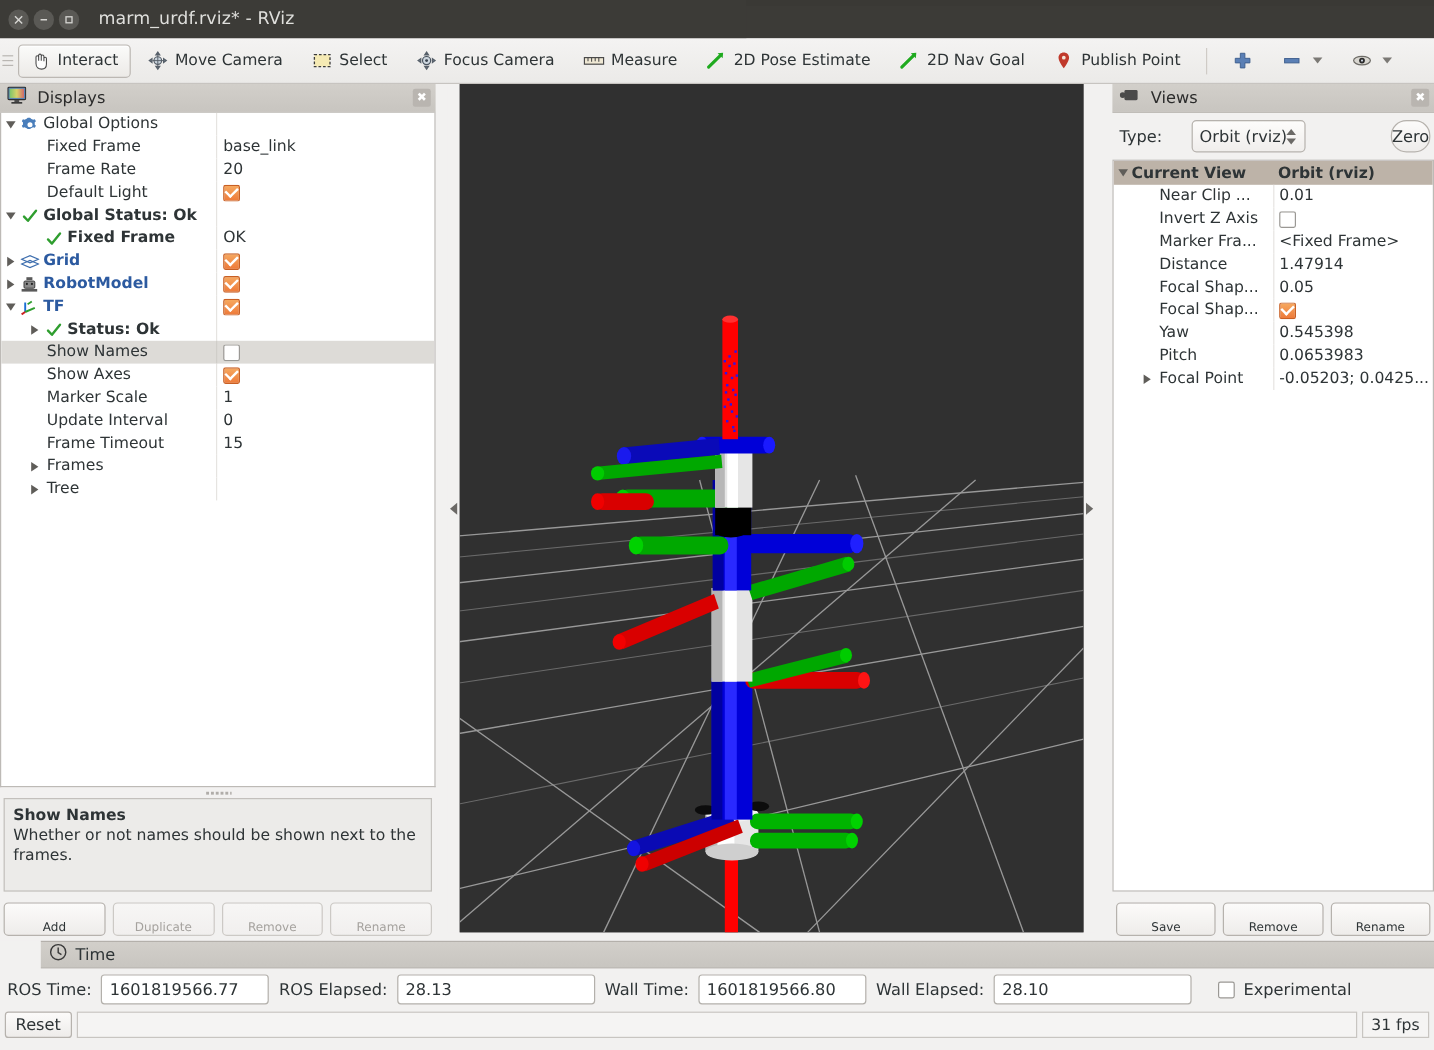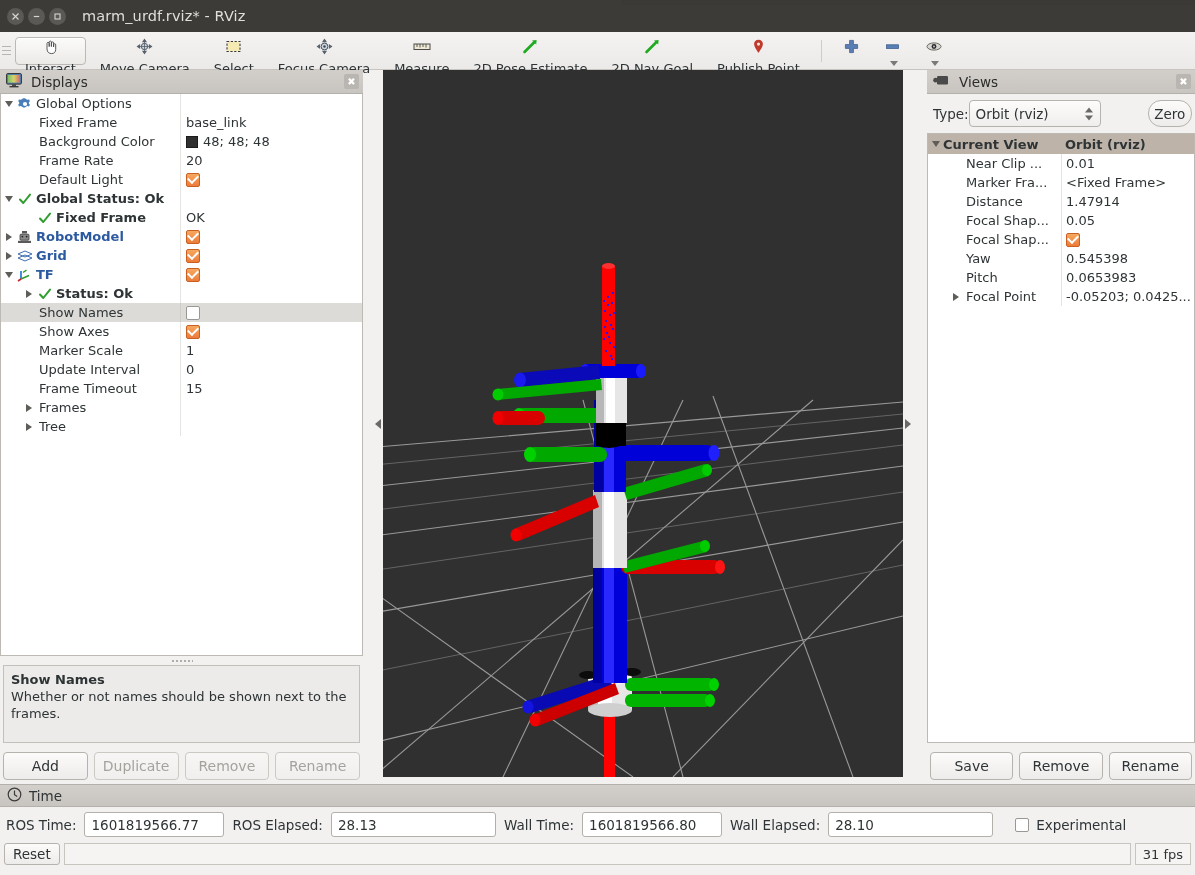--- a/index.html
+++ b/index.html
@@ -62,21 +62,20 @@
     width: 9px; height: 22px; margin-left: 2px; margin-right: 2px;
     display: flex; flex-direction: column; justify-content: center; gap: 3px;
   }
   .tb-grip i { display: block; height: 1px; background: #b9b6b2; }
   .tbtn {
     display: flex; align-items: center; gap: 6px;
     height: 28px; padding: 0 9px; margin: 0 2px;
     border: 1px solid transparent; border-radius: 4px;
     font-size: 13px; color: #2e3436; white-space: nowrap;
     background: transparent;
-    flex-direction: column;
   }
   .tbtn.active {
     background: linear-gradient(to bottom,#fbfbfa,#eceae7);
     border: 1px solid #bcb8b3;
     box-shadow: inset 0 1px 0 #fff;
   }
   .tb-sep {
     width: 1px; height: 22px; background: #cfcbc6; margin: 0 9px;
   }
   .tb-icon { width: 17px; height: 17px; display:block; }
@@ -183,22 +182,22 @@
     font-size: 13px; line-height: 17px;
   }
   .helpbox b { font-weight: bold; }
   .btnrow {
     display: flex; gap: 6px; padding: 9px 3px 0 3px;
   }
   .gbtn {
     flex: 1; height: 28px;
     border: 1px solid #b6b2ad; border-radius: 4px;
     background: linear-gradient(to bottom,#fcfbfa,#eeecea);
-    font-size: 14px; color: #2e3436;
-    display:flex;align-items:center;justify-content:center;
+    font-size: 10px; color: #2e3436;
+    display:flex;align-items:flex-end;justify-content:center;
   }
   .gbtn.disabled { color: #a5a29e; border-color:#ccc9c5;
     background: linear-gradient(to bottom,#f7f6f5,#f1efee); }
 
   
   #view3d {
     position: absolute; left: 383px; top: 70px; width: 520px; height: 707px;
     background: #303030;
     overflow: hidden;
   }
@@ -213,21 +212,21 @@
   .ca-l { width:0;height:0;border-top:5px solid transparent;border-bottom:5px solid transparent;border-right:6px solid #6b6966; }
   .ca-r { width:0;height:0;border-top:5px solid transparent;border-bottom:5px solid transparent;border-left:6px solid #6b6966; }
 
   
   #views {
     position: absolute; left: 927px; top: 70px; width: 268px; height: 710px;
     background: #f2f1f0;
     display:flex;flex-direction:column;
   }
   .type-row {
-    display:flex; align-items:center; gap:0; padding: 6px 3px 6px 6px;
+    display:flex; align-items:center; gap:24px; padding: 6px 3px 6px 6px;
   }
   .type-row .lbl { font-size: 13.5px; }
   .combo {
     width: 132px; height: 27px;
     border:1px solid #b6b2ad; border-radius:4px;
     background: linear-gradient(to bottom,#fdfcfb,#f0eeec);
     display:flex;align-items:center; padding: 0 6px;
     font-size: 13.5px; position: relative;
   }
   .combo .spin {
@@ -265,20 +264,21 @@
   
   #timepanel {
     position: absolute; left: 0; top: 784px; width: 1195px; height: 91px;
     background: #f2f1f0;
   }
   .time-title {
     height: 23px; display:flex; align-items:center; padding-left: 7px;
     background: linear-gradient(to bottom,#d2cfca,#c8c5c0);
     border-bottom: 1px solid #b4b0ab; border-top: 1px solid #b4b0ab;
     font-size: 13.5px;
+    margin-left: 34px;
   }
   .time-title .tt-label { margin-left: 7px; }
   .time-fields {
     display:flex; align-items:center; height: 35px; padding: 0 6px; gap: 8px;
   }
   .tf-label { font-size: 13.5px; white-space: nowrap; }
   .tf-input {
     height: 25px; border:1px solid #b3b0ab; border-radius:3px;
     background:#ffffff; display:flex;align-items:center; padding: 0 6px;
     font-size: 13.5px; color:#2e3436;
@@ -509,31 +509,20 @@
             <span class="tlabel">Fixed Frame</span>
           </div>
           <div class="col2">
             <span class="cellval">base_link</span>
           </div>
         </div>
         <div class="trow">
           <div class="col1">
             <span style="display: inline-block; width: 20px;"></span>
             <span class="twist"></span>
-            <span class="tlabel">Background Color</span>
-          </div>
-          <div class="col2">
-            <span class="swatch" style="background: rgb(48, 48, 48);"></span>
-            <span class="cellval">48; 48; 48</span>
-          </div>
-        </div>
-        <div class="trow">
-          <div class="col1">
-            <span style="display: inline-block; width: 20px;"></span>
-            <span class="twist"></span>
             <span class="tlabel">Frame Rate</span>
           </div>
           <div class="col2">
             <span class="cellval">20</span>
           </div>
         </div>
         <div class="trow">
           <div class="col1">
             <span style="display: inline-block; width: 20px;"></span>
             <span class="twist"></span>
@@ -563,56 +552,56 @@
             <span class="twist"></span>
             <span class="ticon">
               <svg width="14" height="14" viewBox="0 0 14 14">
                 <path d="M2 7.5 L5.3 11 L12 2.6" stroke="#2f9e2f" stroke-width="2" fill="none" stroke-linecap="round" stroke-linejoin="round"></path>
               </svg>
             </span>
             <span class="tlabel bold">Fixed Frame</span>
           </div>
           <div class="col2">
             <span class="cellval">OK</span>
+          </div>
+        </div>
+        <div class="trow">
+          <div class="col1">
+            <span class="twist">
+              <span class="tri-right"></span>
+            </span>
+            <span class="ticon">
+              <svg width="16" height="14" viewBox="0 0 16 14">
+                <g stroke="#3f6fae" stroke-width="1" fill="none">
+                  <path d="M1 5 L8 2 L15 5 L8 8 Z"></path>
+                  <path d="M1 9 L8 6 L15 9 L8 12 Z"></path>
+                </g>
+              </svg>
+            </span>
+            <span class="tlabel blue">Grid</span>
+          </div>
+          <div class="col2">
+            <span class="chk on"></span>
           </div>
         </div>
         <div class="trow">
           <div class="col1">
             <span class="twist">
               <span class="tri-right"></span>
             </span>
             <span class="ticon">
               <svg width="15" height="14" viewBox="0 0 15 14">
                 <rect x="5" y="1" width="5" height="2.5" fill="#5a5a5a"></rect>
                 <rect x="3" y="4.2" width="9" height="6" rx="1" fill="#8a8a8a" stroke="#3a3a3a" stroke-width="0.8"></rect>
                 <rect x="1" y="10.8" width="13" height="2.2" fill="#5a5a5a"></rect>
                 <circle cx="5.4" cy="6.6" r="0.9" fill="#222"></circle>
                 <circle cx="9.6" cy="6.6" r="0.9" fill="#222"></circle>
               </svg>
             </span>
             <span class="tlabel blue">RobotModel</span>
-          </div>
-          <div class="col2">
-            <span class="chk on"></span>
-          </div>
-        </div>
-        <div class="trow">
-          <div class="col1">
-            <span class="twist">
-              <span class="tri-right"></span>
-            </span>
-            <span class="ticon">
-              <svg width="16" height="14" viewBox="0 0 16 14">
-                <g stroke="#3f6fae" stroke-width="1" fill="none">
-                  <path d="M1 5 L8 2 L15 5 L8 8 Z"></path>
-                  <path d="M1 9 L8 6 L15 9 L8 12 Z"></path>
-                </g>
-              </svg>
-            </span>
-            <span class="tlabel blue">Grid</span>
           </div>
           <div class="col2">
             <span class="chk on"></span>
           </div>
         </div>
         <div class="trow">
           <div class="col1">
             <span class="twist">
               <span class="tri-down"></span>
             </span>
@@ -950,20 +939,30 @@
             <span style="display: inline-block; width: 20px;"></span>
             <span class="twist"></span>
             <span class="tlabel">Near Clip ...</span>
           </div>
           <div class="c2"><span>0.01</span></div>
         </div>
         <div class="vrow">
           <div class="c1">
             <span style="display: inline-block; width: 20px;"></span>
             <span class="twist"></span>
+            <span class="tlabel">Invert Z Axis</span>
+          </div>
+          <div class="c2">
+            <span class="chk"></span>
+          </div>
+        </div>
+        <div class="vrow">
+          <div class="c1">
+            <span style="display: inline-block; width: 20px;"></span>
+            <span class="twist"></span>
             <span class="tlabel">Marker Fra...</span>
           </div>
           <div class="c2"><span>&lt;Fixed Frame&gt;</span></div>
         </div>
         <div class="vrow">
           <div class="c1">
             <span style="display: inline-block; width: 20px;"></span>
             <span class="twist"></span>
             <span class="tlabel">Distance</span>
           </div>

